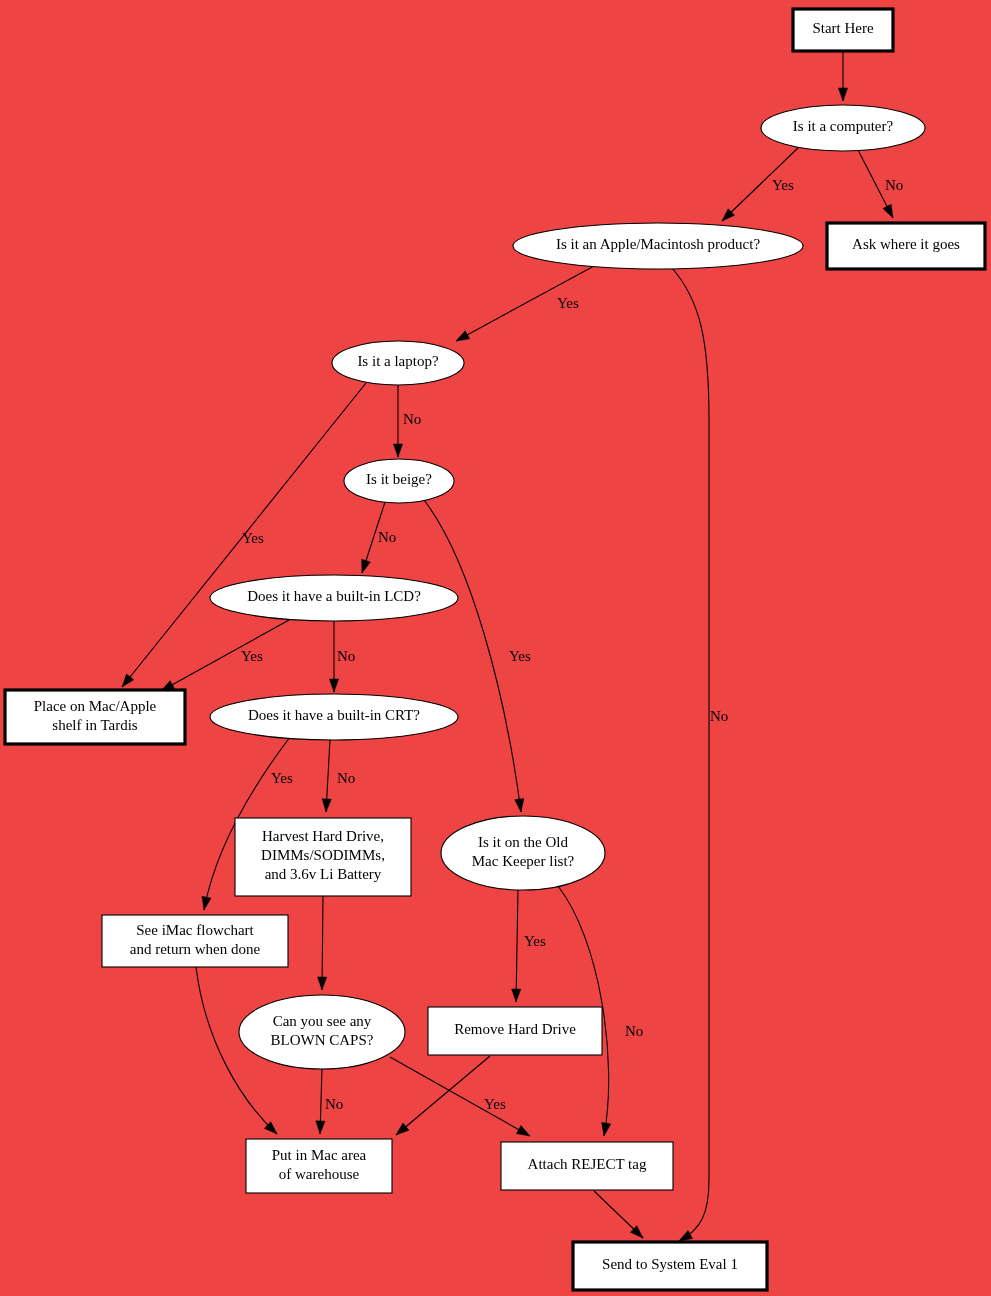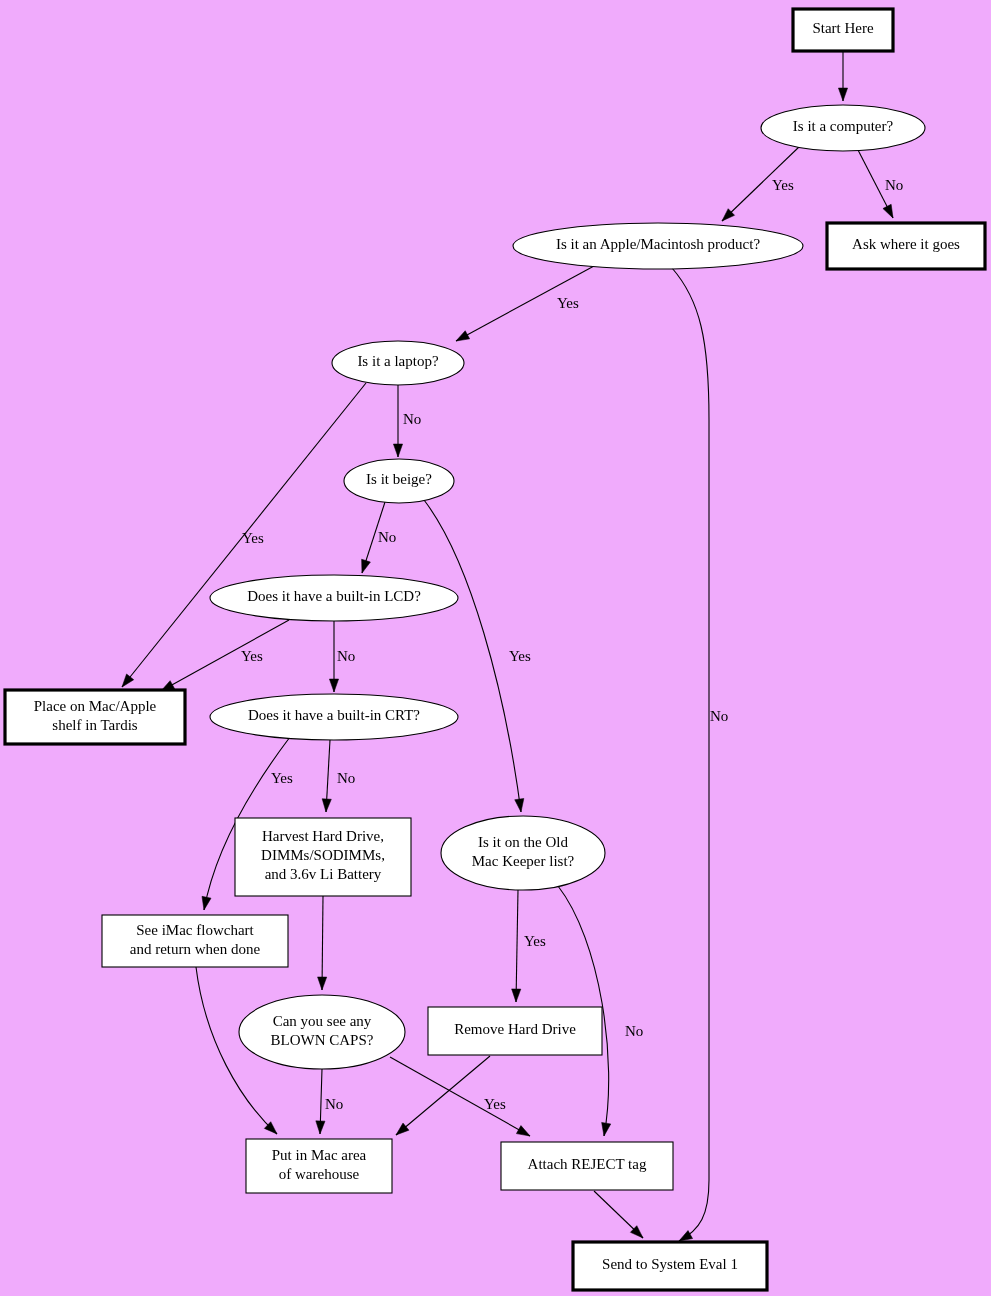--- a/index.html
+++ b/index.html
@@ -10,21 +10,21 @@
   body {
     width: 991px;
     height: 1296px;
     font-family: "Liberation Serif", "DejaVu Serif", serif;
     overflow: hidden;
   }
   #flowchart-root {
     position: relative;
     width: 991px;
     height: 1296px;
-    background: #f0abfc;
+    background: #ef4444;
   }
   svg#graph {
     display: block;
     width: 991px;
     height: 1296px;
   }
   .node-shape-box {
     fill: #ffffff;
     stroke: #000000;
   }

